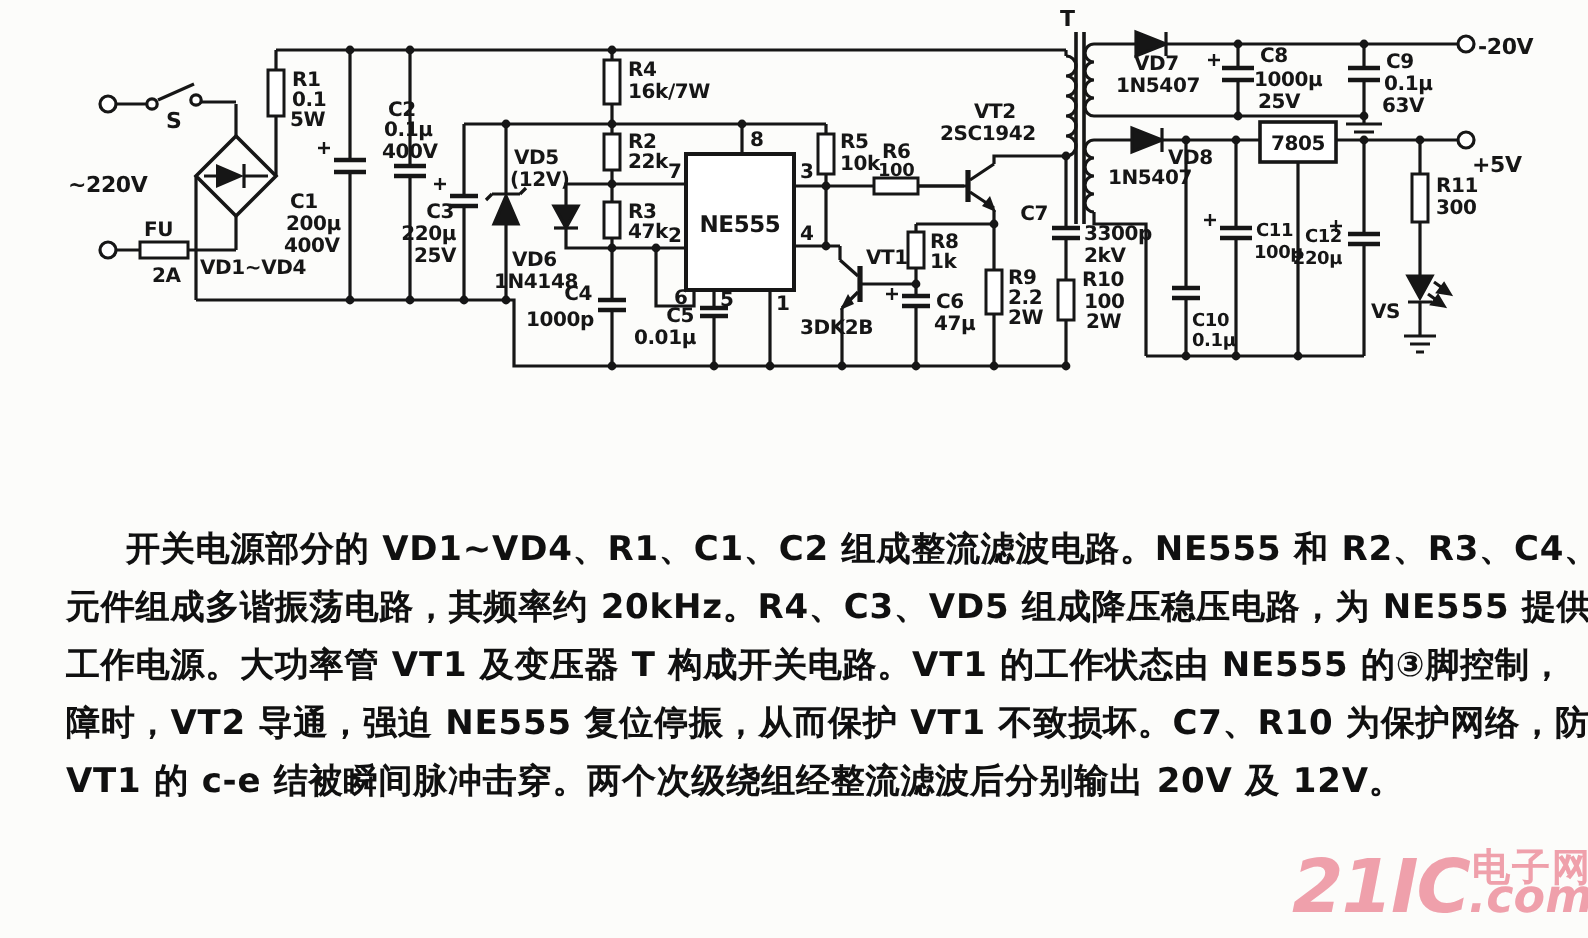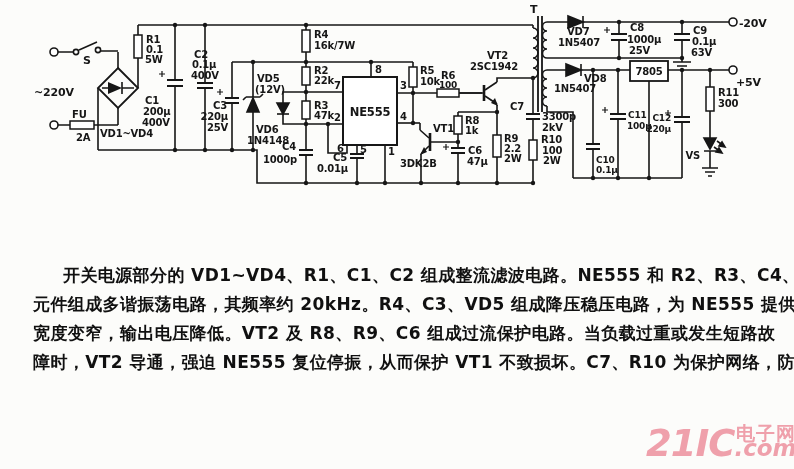--- a/index.html
+++ b/index.html
@@ -296,20 +296,21 @@
     <text x="700" y="159" class="end">VS</text>
     <text x="739" y="27" class="fs11">-20V</text>
     <text x="736" y="86" class="fs11">+5V</text>
   </g>
 </svg>
 </div>
 
 <div class="desc">
   <div class="line first">开关电源部分的 VD1~VD4、R1、C1、C2 组成整流滤波电路。NE555 和 R2、R3、C4、VD6 等</div>
   <div class="line">元件组成多谐振荡电路，其频率约 20kHz。R4、C3、VD5 组成降压稳压电路，为 NE555 提供 12V</div>
-  <div class="line">宽度变窄，输出电压降低。VT2 及 R8、R9、C6 组成过流保护电路。当负载过重或发生短路故</div>
+  <div class="line">工作电源。大功率管 VT1 及变压器 T 构成开关电路。VT1 的工作状态由 NE555 的③脚控制，</div>
   <div class="line">障时，VT2 导通，强迫 NE555 复位停振，从而保护 VT1 不致损坏。C7、R10 为保护网络，防止</div>
+  <div class="line">VT1 的 c-e 结被瞬间脉冲击穿。两个次级绕组经整流滤波后分别输出 20V 及 12V。</div>
 </div>
 
 <div class="watermark">
   <div class="wm-site">电子网</div>
   <div class="wm-brand"><span>21IC</span><span class="wm-com">.com</span></div>
 </div>
 
 </body></html>

